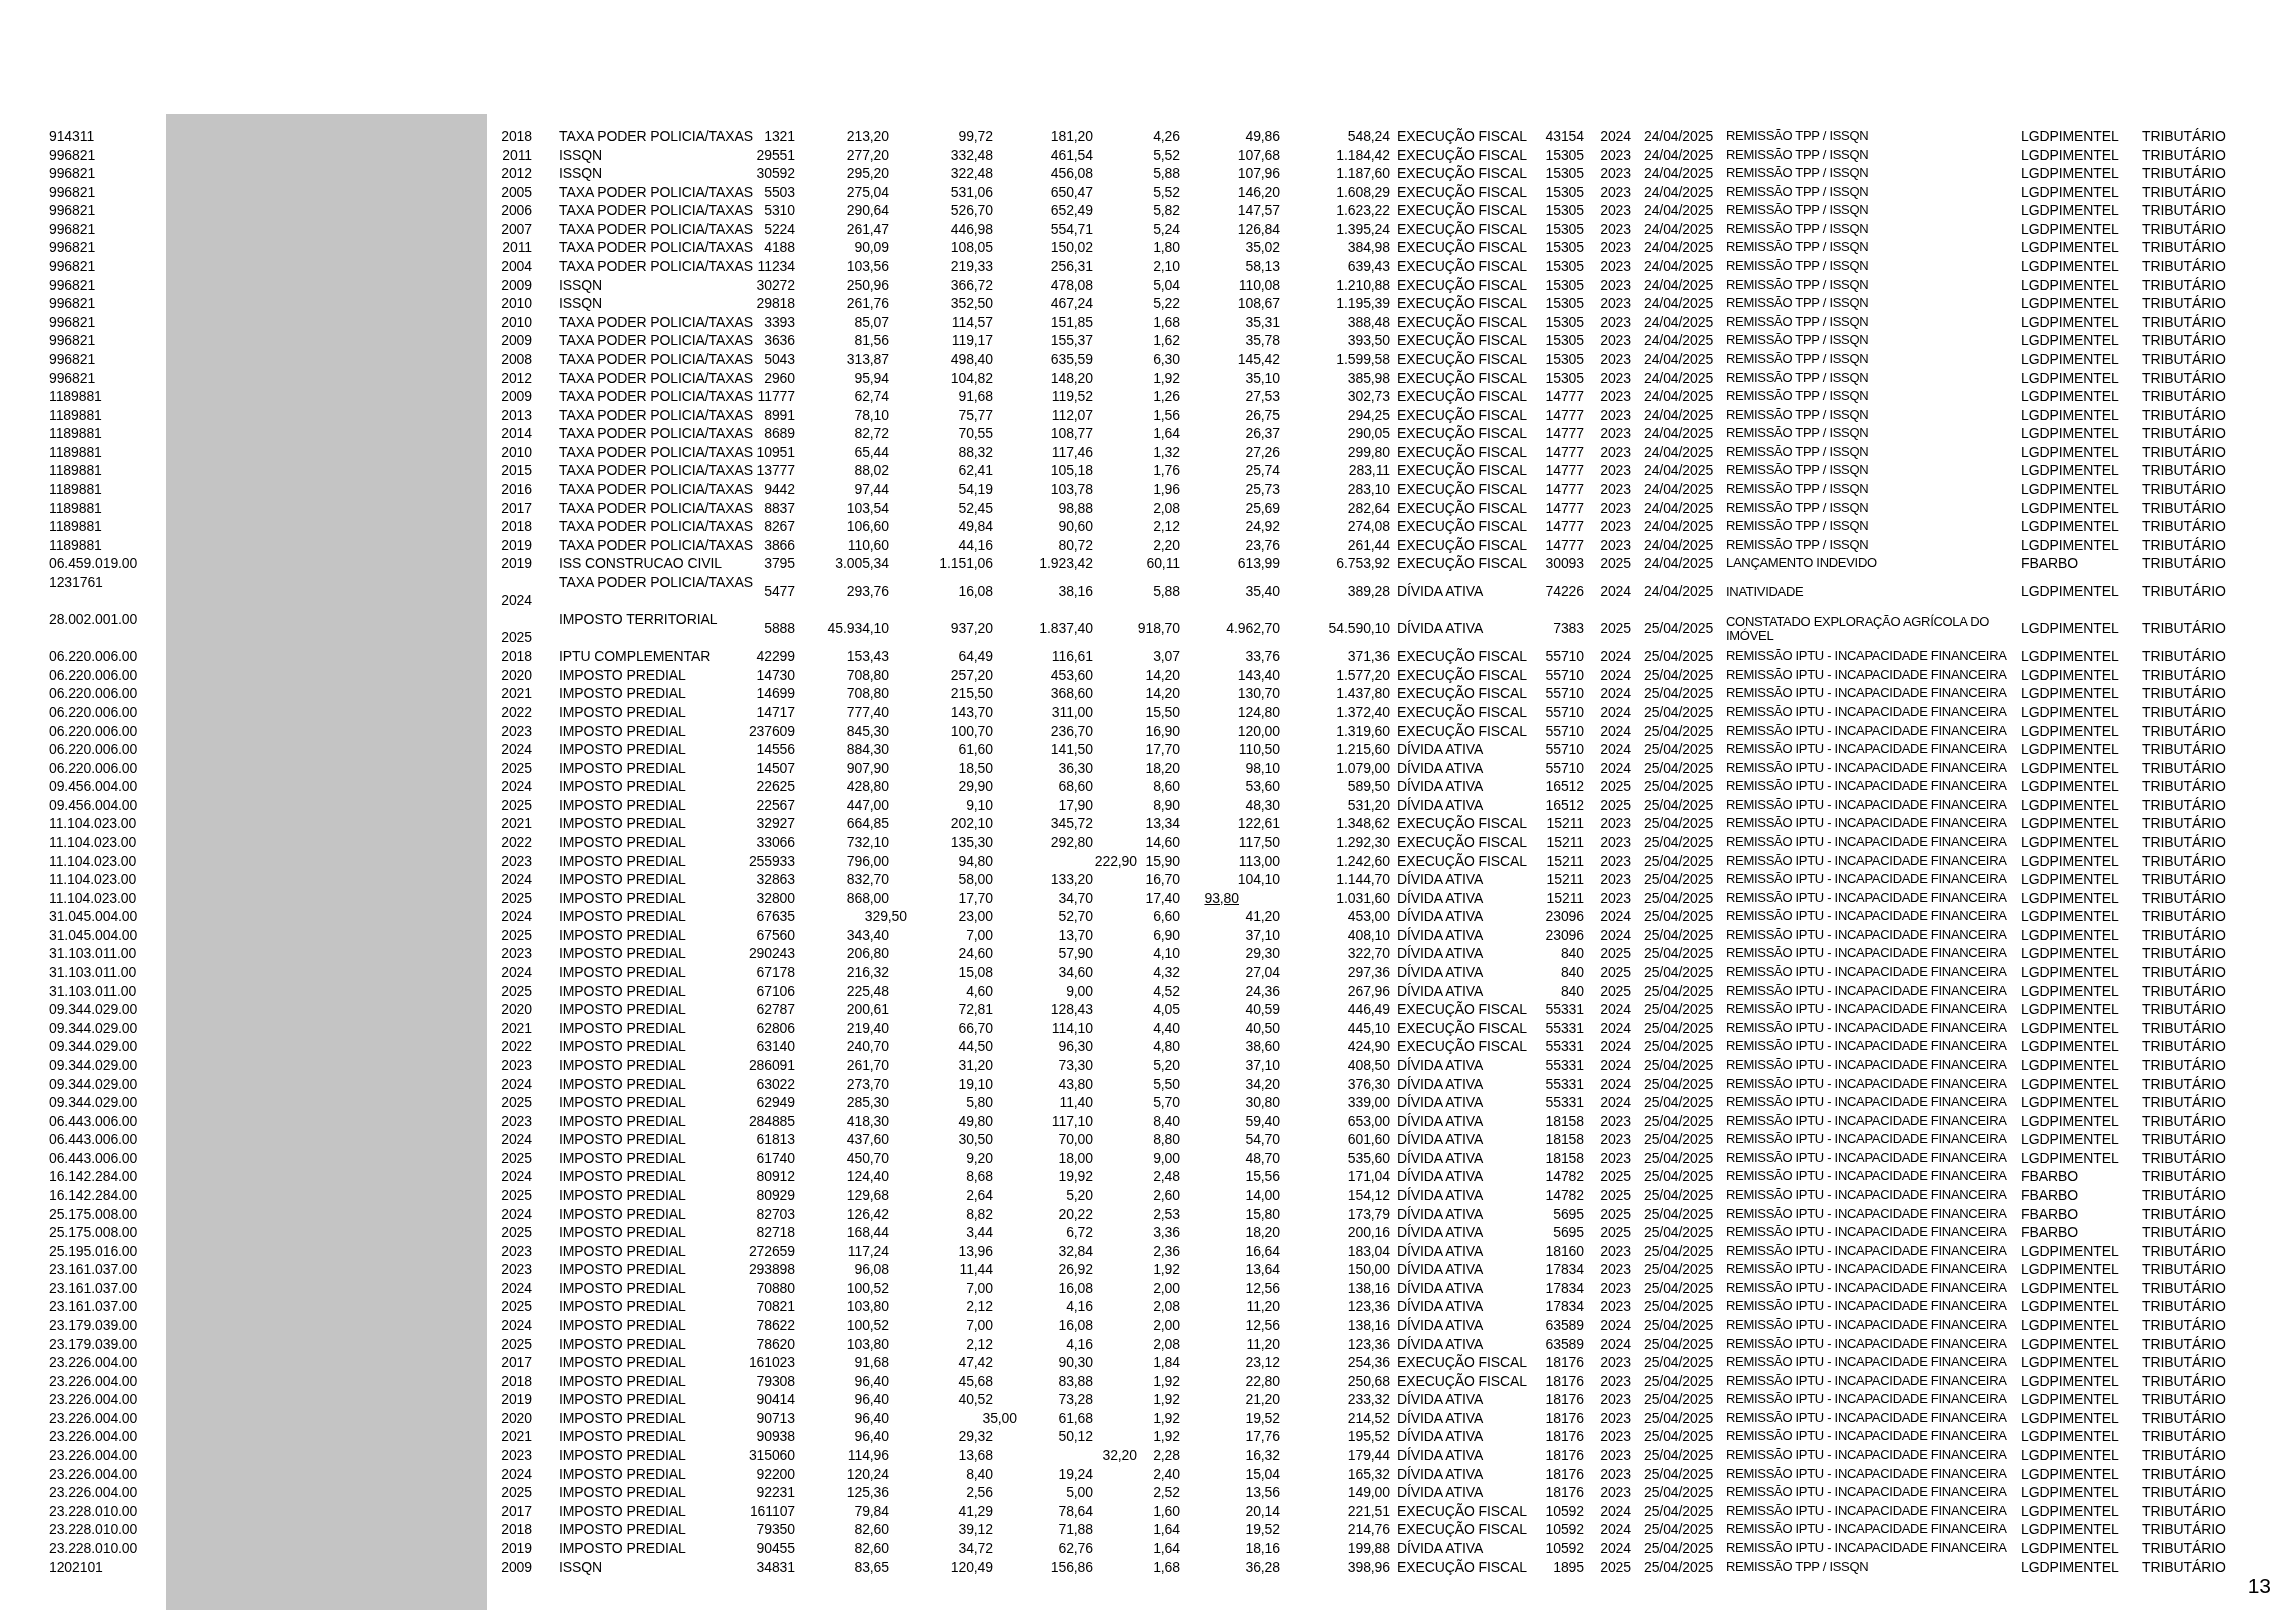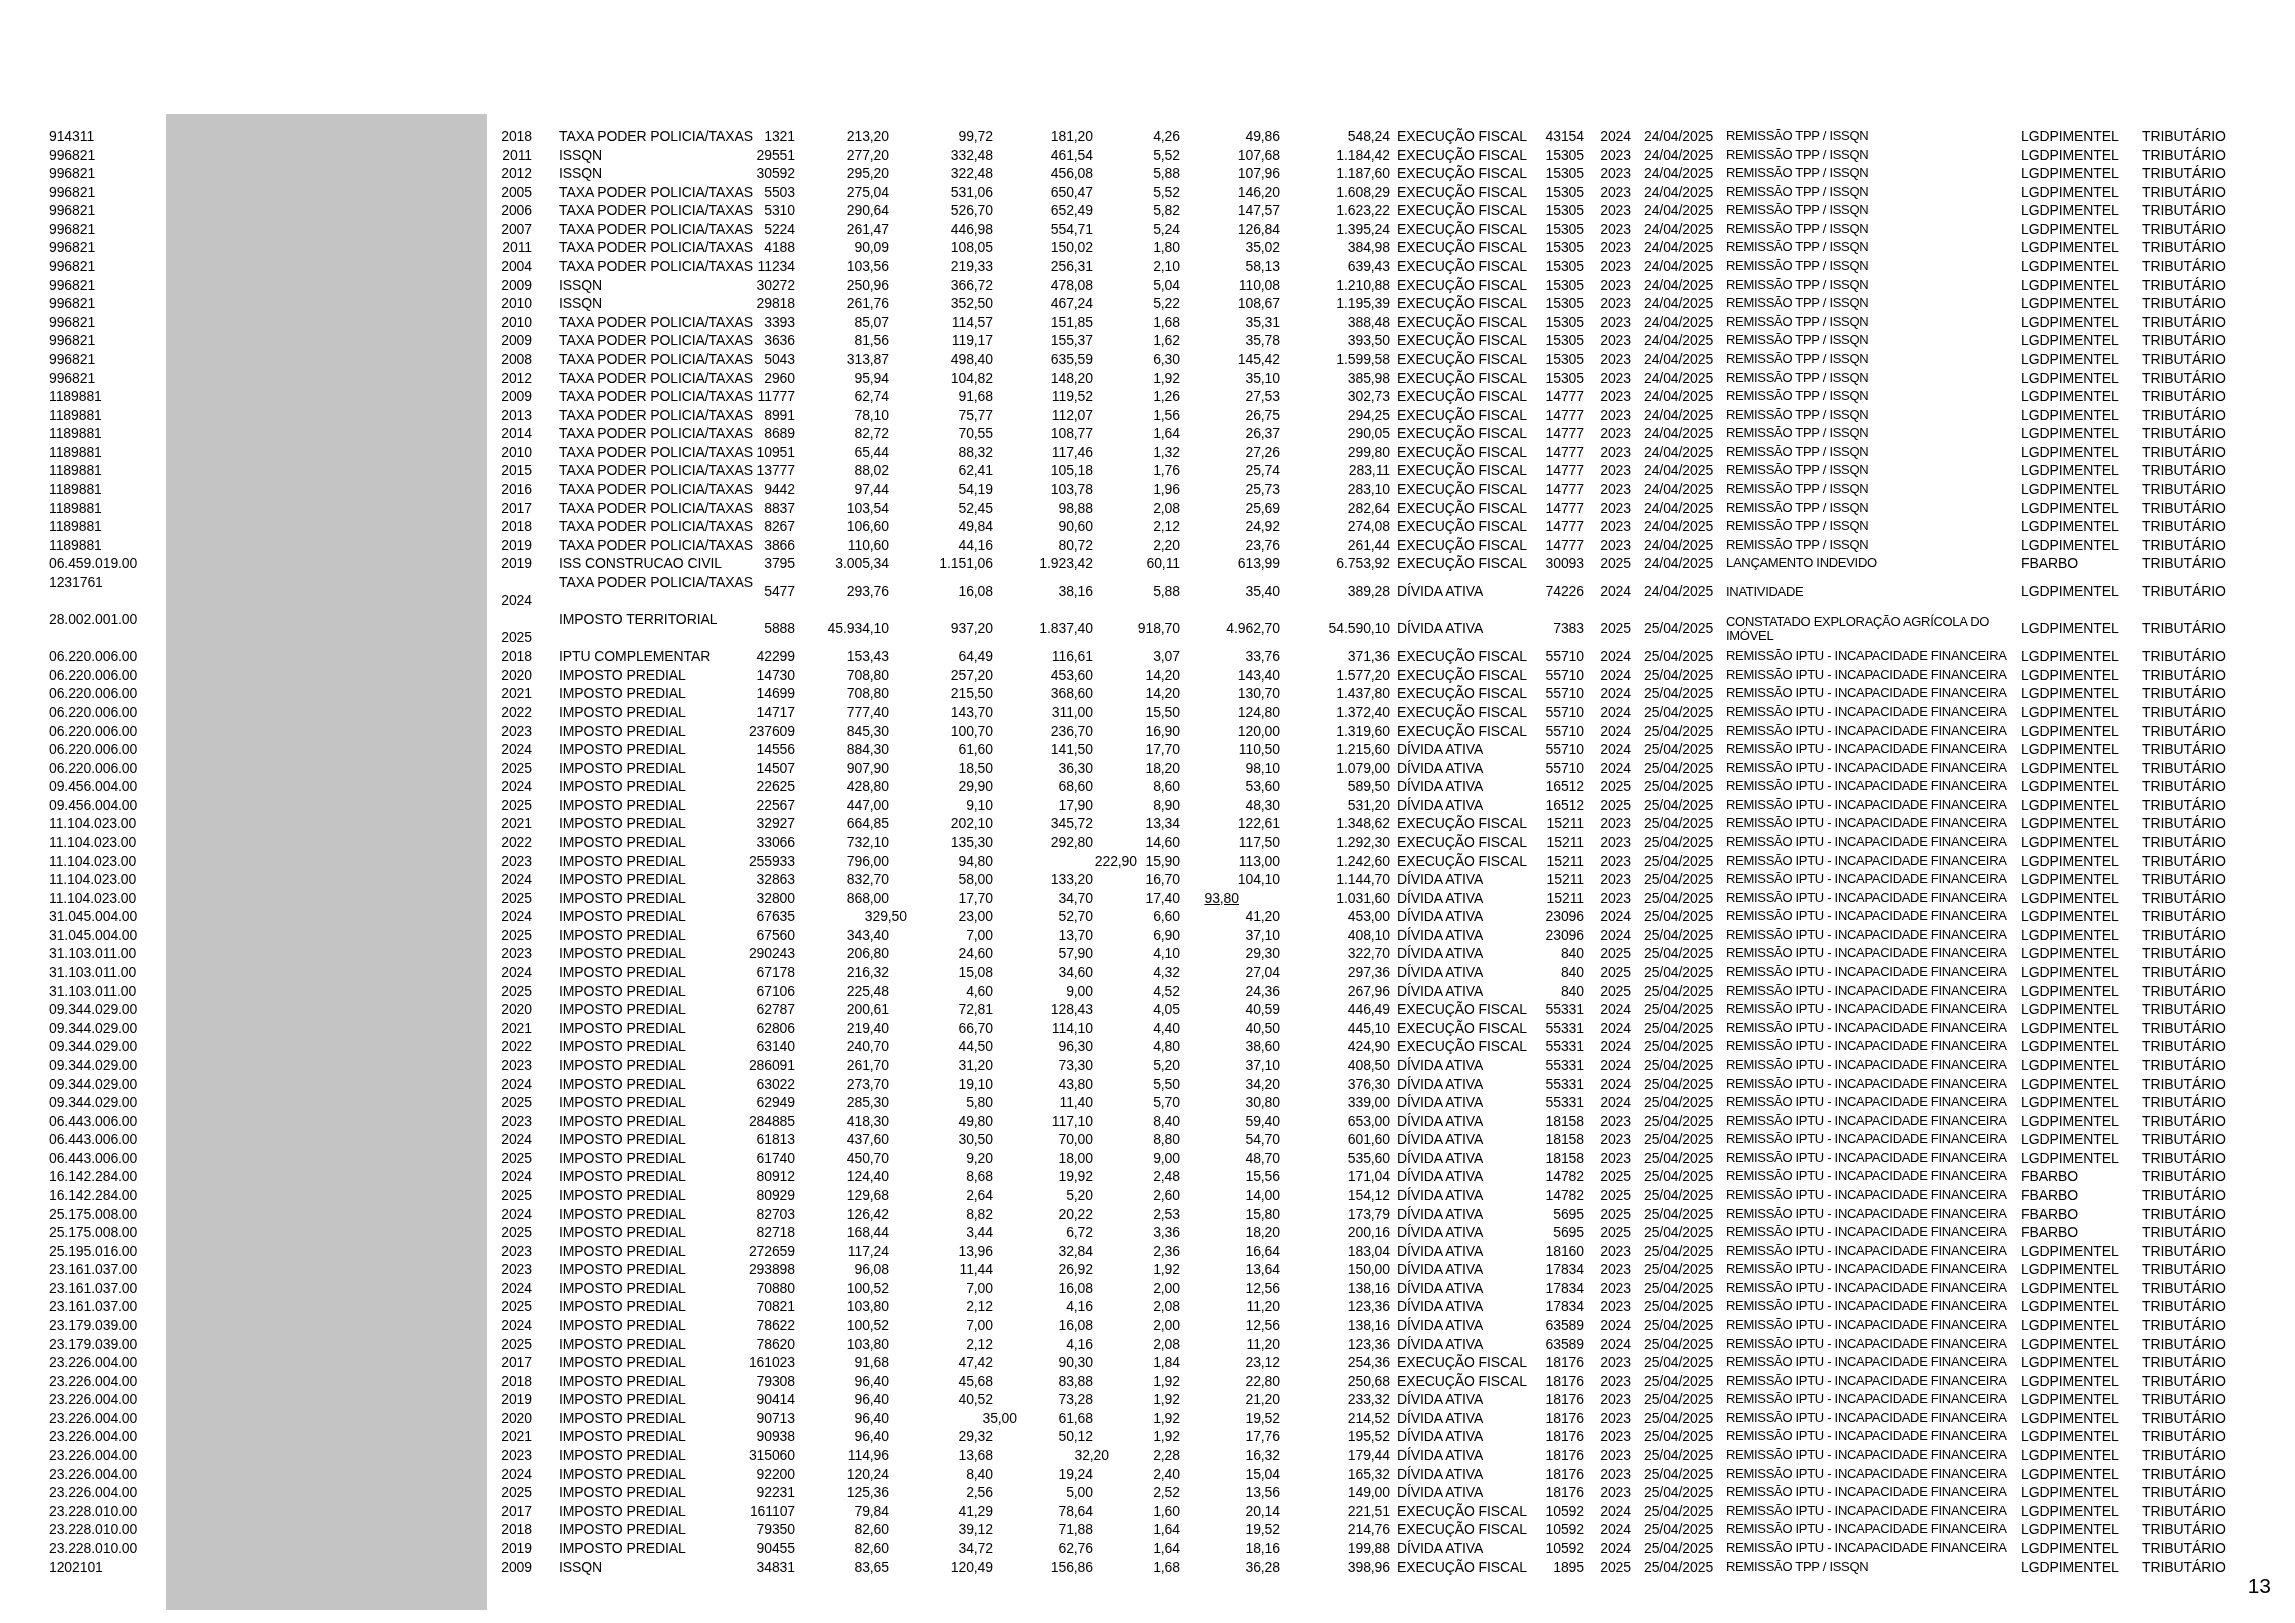--- a/index.html
+++ b/index.html
@@ -1382,21 +1382,21 @@
         <div class="cell left c-responsible-user" style="left: 2021px; width: 118px;">LGDPIMENTEL</div>
         <div class="cell left c-tax-category" style="left: 2142px; width: 137px;">TRIBUTÁRIO</div>
       </div>
       <div class="row" style="top: 1319px;">
         <div class="cell left c-registration-id" style="left: 49px; width: 183px;">23.226.004.00</div>
         <div class="cell right c-tax-year" style="left: 453px; width: 79px;">2023</div>
         <div class="cell left c-tax-description" style="left: 559px; width: 242px;">IMPOSTO PREDIAL</div>
         <div class="cell right c-launch-number" style="left: 684px; width: 111px;">315060</div>
         <div class="cell right c-value-principal" style="left: 784px; width: 105px;">114,96</div>
         <div class="cell right c-value-correction" style="left: 888px; width: 105px;">13,68</div>
-        <div class="cell right c-value-interest" style="left: 1004px; width: 105px;">32,20</div>
+        <div class="cell right c-value-interest" style="left: 1032px; width: 105px;">32,20</div>
         <div class="cell right c-value-fee" style="left: 1075px; width: 105px;">2,28</div>
         <div class="cell right c-value-fine" style="left: 1175px; width: 105px;">16,32</div>
         <div class="cell right c-value-total" style="left: 1259px; width: 131px;">179,44</div>
         <div class="cell left c-debt-status" style="left: 1397px; width: 157px;">DÍVIDA ATIVA</div>
         <div class="cell right c-process-number" style="left: 1486px; width: 98px;">18176</div>
         <div class="cell right c-process-year" style="left: 1590px; width: 41px;">2023</div>
         <div class="cell left c-cancellation-date" style="left: 1644px; width: 82px;">25/04/2025</div>
         <div class="cell left c-cancellation-reason" style="left: 1726px; width: 291px;">REMISSÃO IPTU - INCAPACIDADE FINANCEIRA</div>
         <div class="cell left c-responsible-user" style="left: 2021px; width: 118px;">LGDPIMENTEL</div>
         <div class="cell left c-tax-category" style="left: 2142px; width: 137px;">TRIBUTÁRIO</div>

